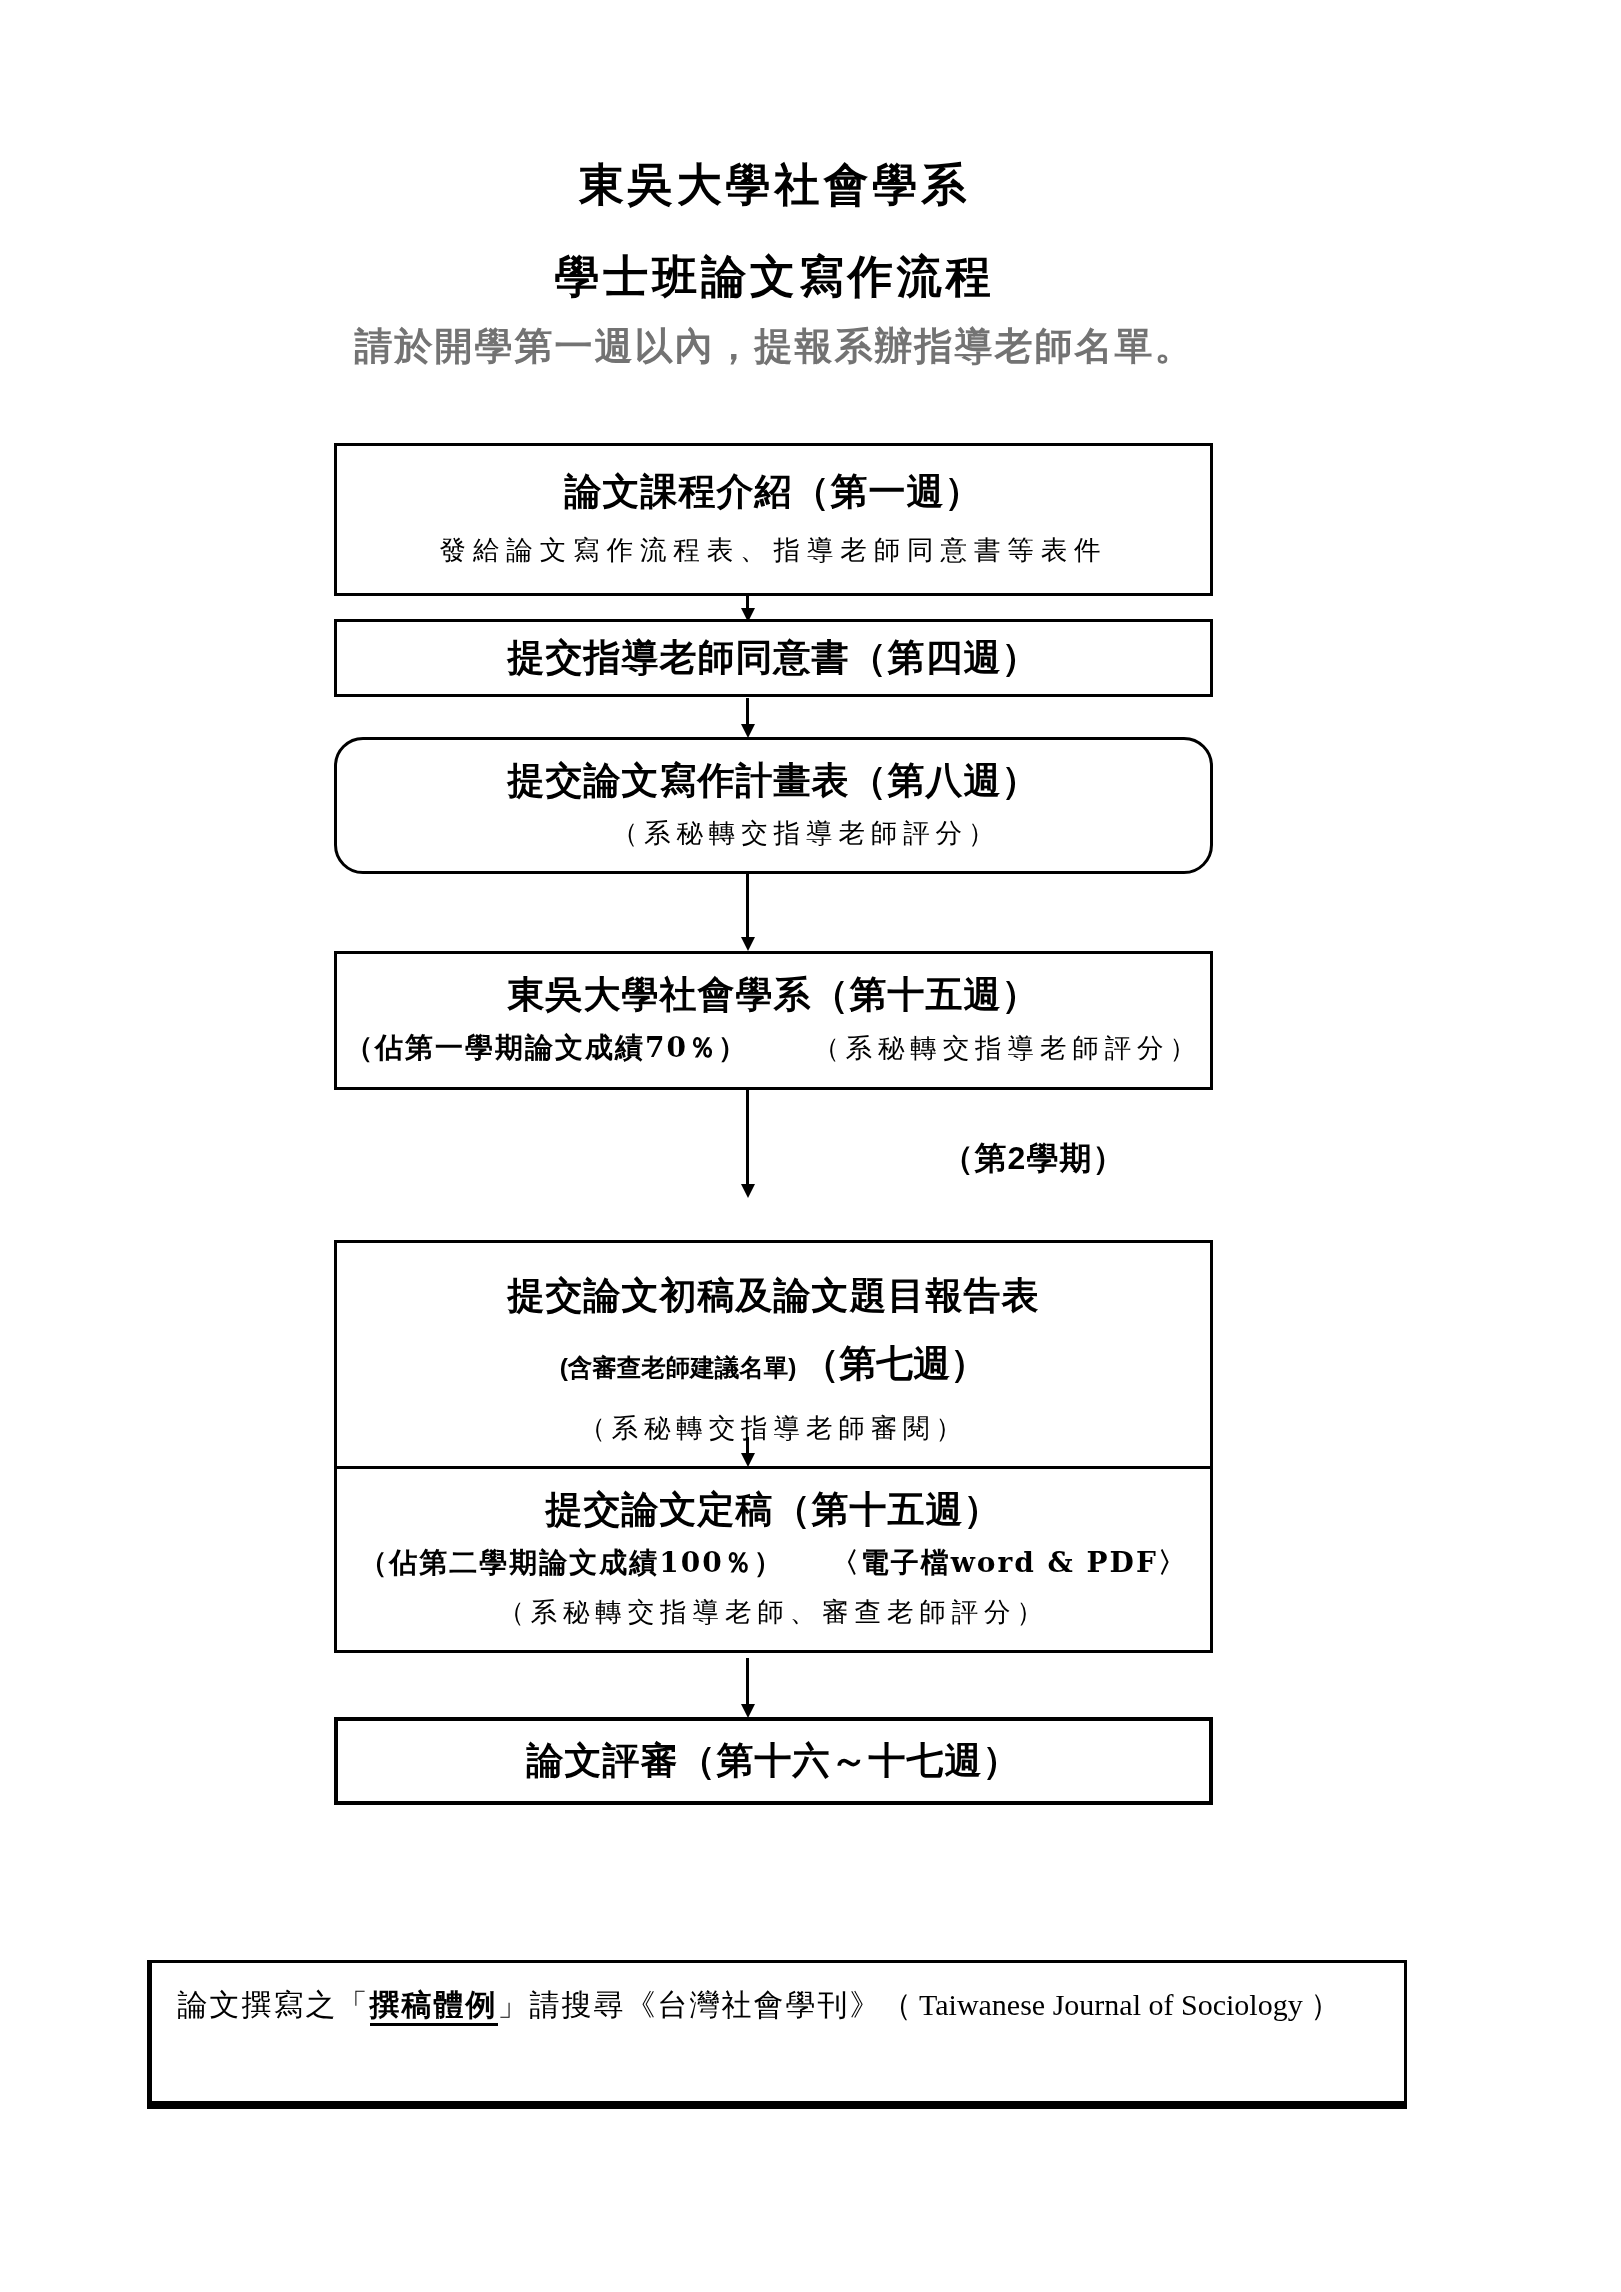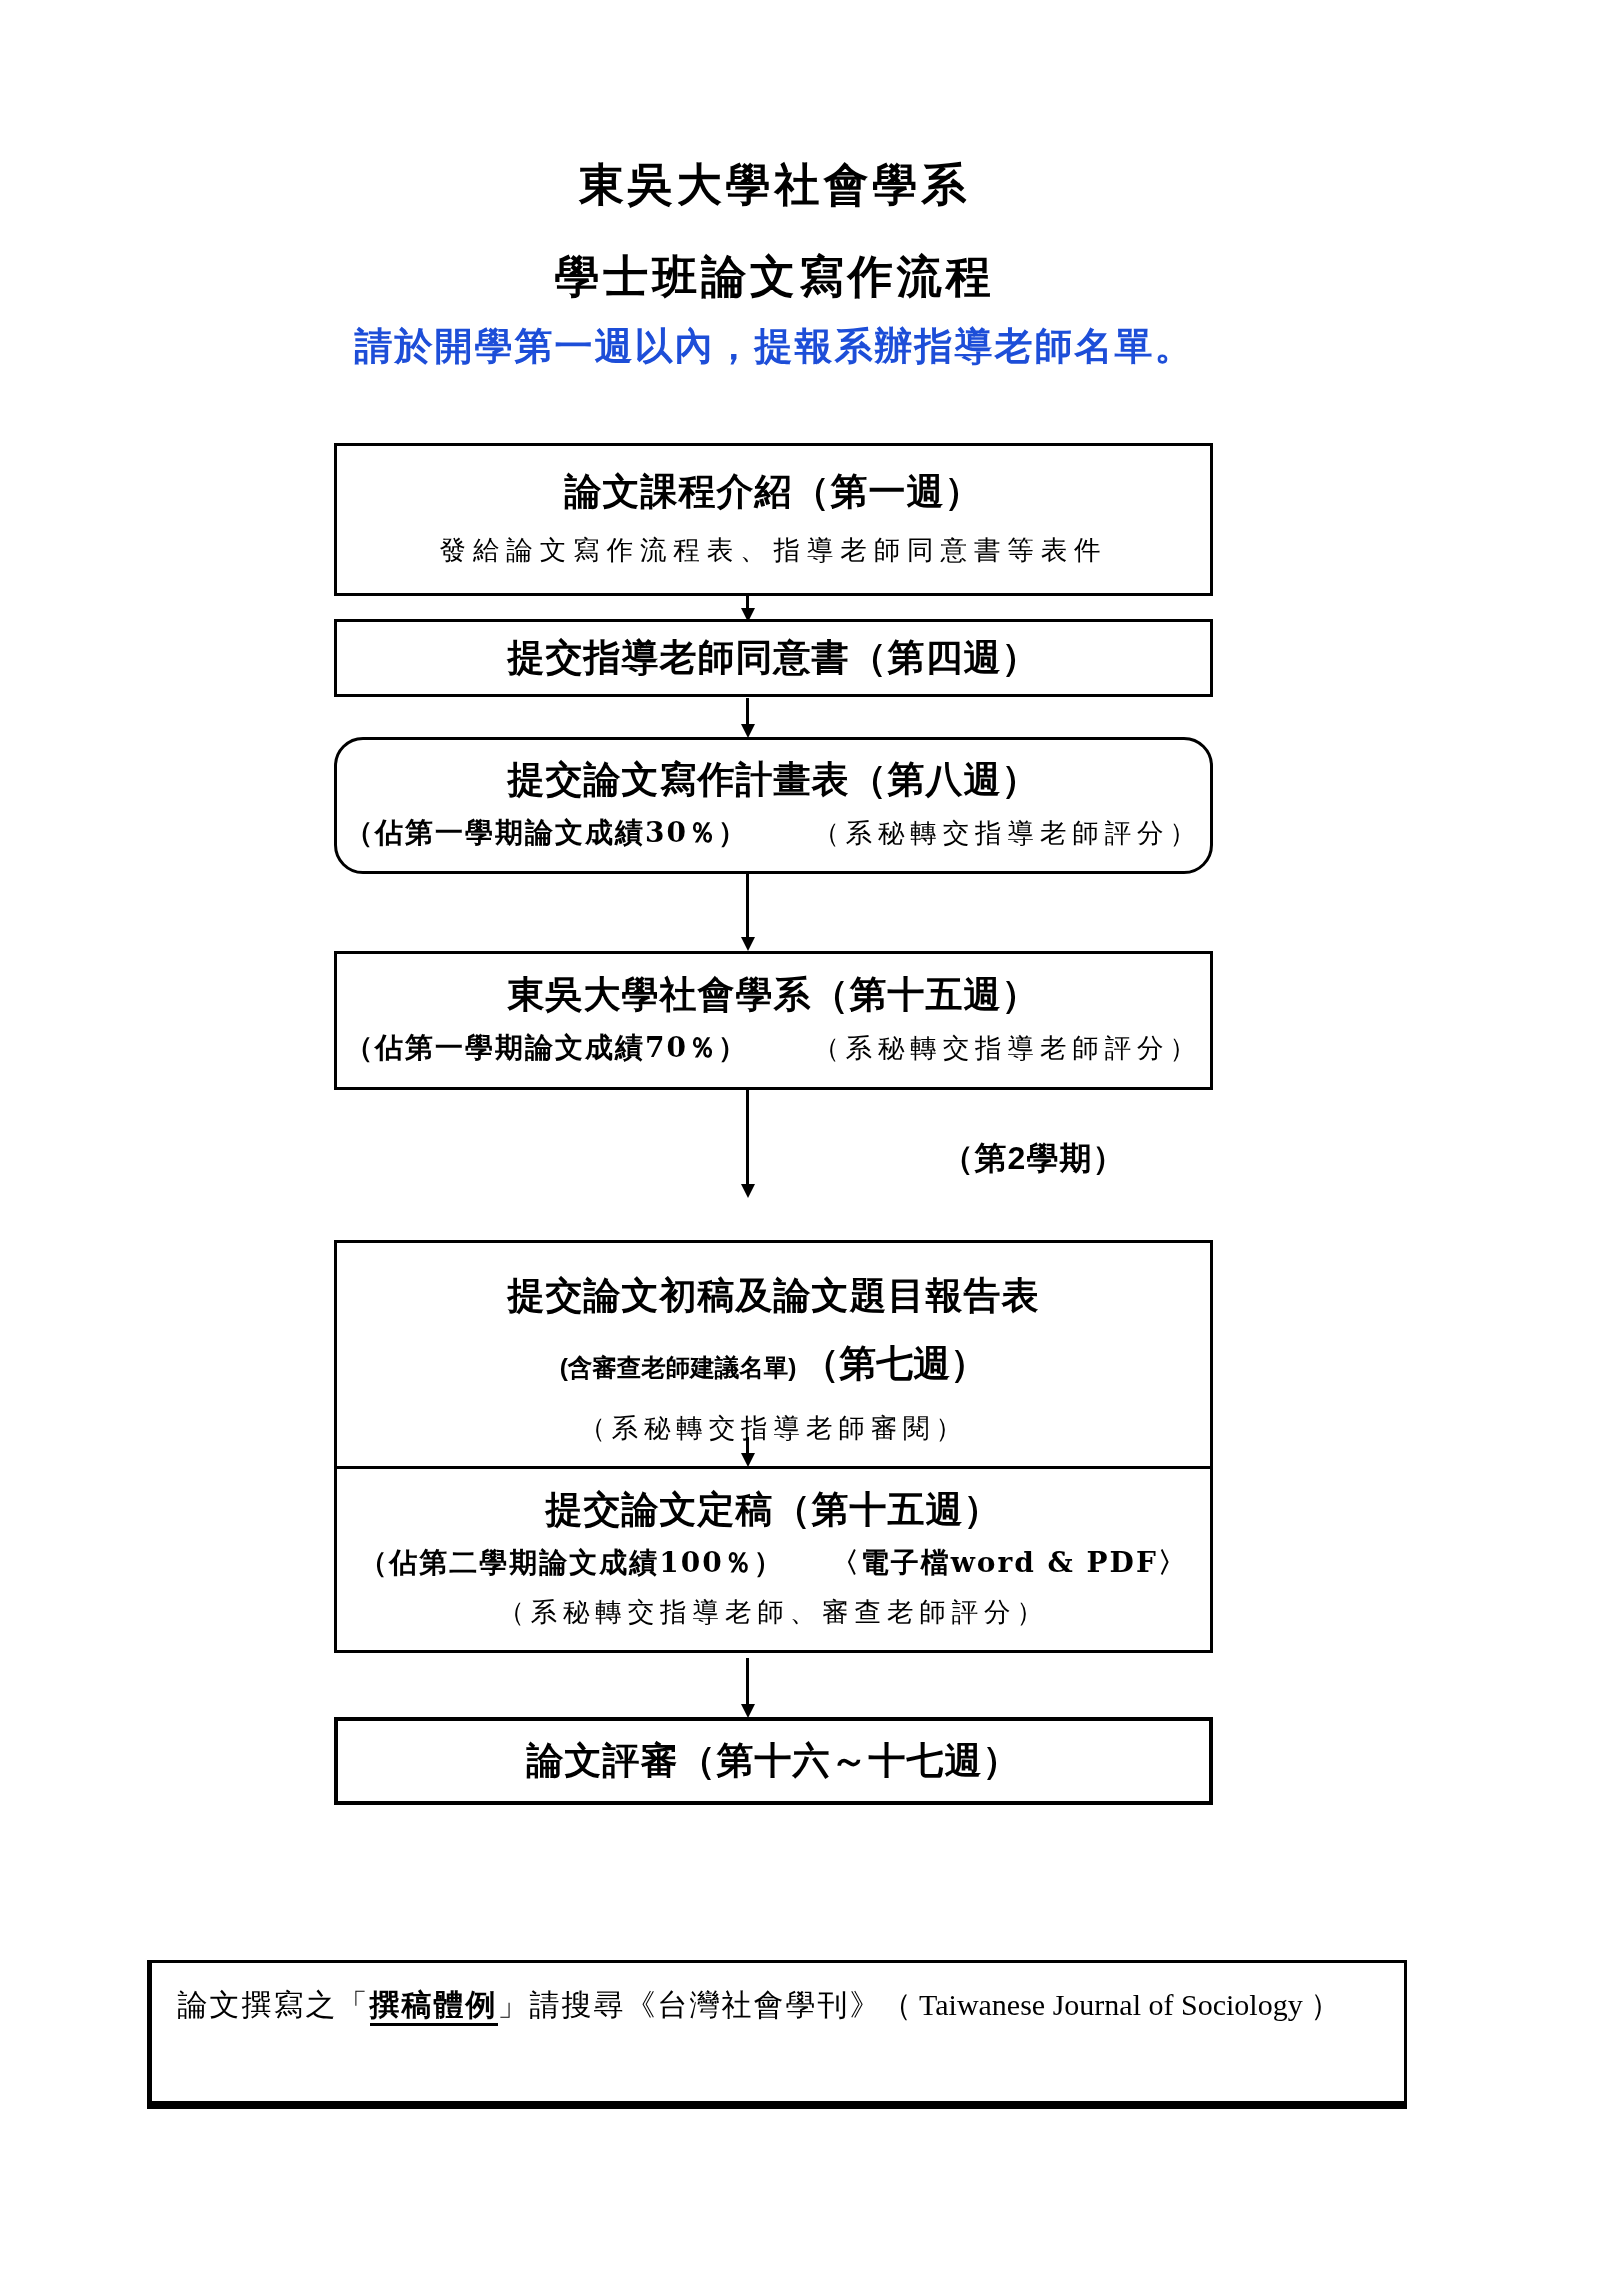--- a/index.html
+++ b/index.html
@@ -23,21 +23,21 @@
     letter-spacing: 3.9px;
   }
   .doc-title.t1 { top: 155px; }
   .doc-title.t2 { top: 247px; }
   .notice {
     position: absolute;
     top: 321px; left: 0; width: 1549px;
     text-align: center;
     font-size: 38px;
     font-weight: bold;
-    color: #1d4ed8;
+    color: #737373;
     letter-spacing: 2px;
   }
   
   .fbox {
     position: absolute;
     left: 334px;
     width: 879px;
     border: 3.9px solid #000000;
     background: #ffffff;
     display: flex;
@@ -173,21 +173,20 @@
   </div>
 
   <div class="arrow" id="arrow2">
     <div class="shaft"></div>
     <div class="head"></div>
   </div>
 
   <div class="fbox" id="box3">
     <div class="box-title">提交論文寫作計畫表（第八週）</div>
     <div class="subline">
-      <span class="score-note kai">（佔第一學期論文成績30％）</span>
       <span class="admin-note kai gap-lg">（系秘轉交指導老師評分）</span>
     </div>
   </div>
 
   <div class="arrow" id="arrow3">
     <div class="shaft"></div>
     <div class="head"></div>
   </div>
 
   <div class="fbox" id="box4">

